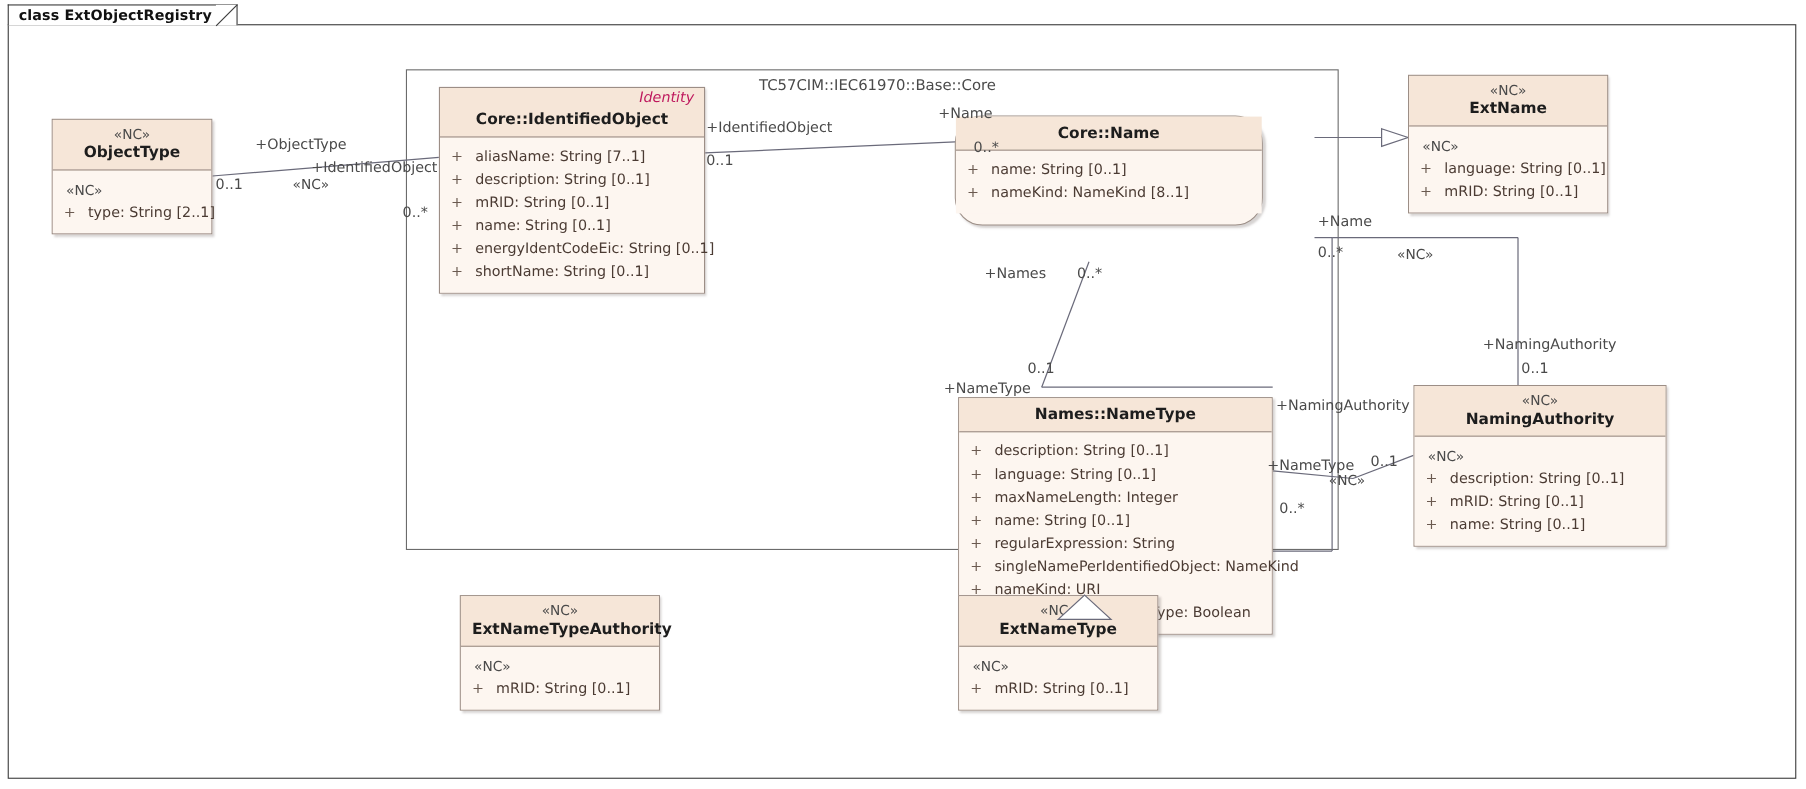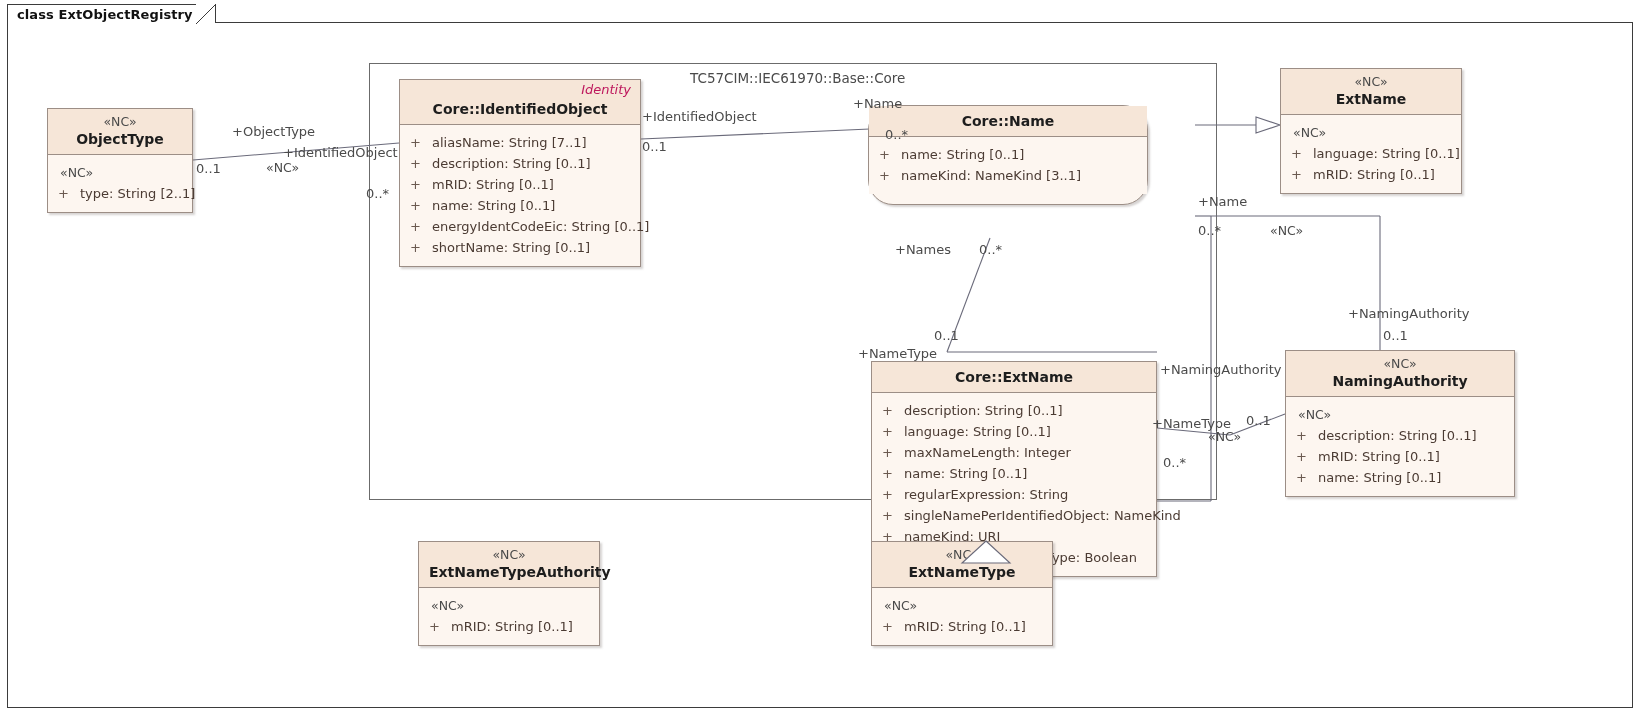--- a/index.html
+++ b/index.html
@@ -270,21 +270,21 @@
     <div class="uml-head">
       <div class="cls-name" style="margin-top:1px;">Core::Name</div>
     </div>
     <div class="uml-body">
       <div class="attr">
         <span class="vis">+</span>
         <span class="sig">name: String [0..1]</span>
       </div>
       <div class="attr">
         <span class="vis">+</span>
-        <span class="sig">nameKind: NameKind [3..1]</span>
+        <span class="sig">nameKind: NameKind [8..1]</span>
       </div>
     </div>
   </div>
 
   <div class="uml-class" style="left:1280px; top:68px; width:182px;">
     <div class="uml-head">
       <div class="stereo">«NC»</div>
       <div class="cls-name">ExtName</div>
     </div>
     <div class="uml-body">
@@ -295,21 +295,21 @@
       </div>
       <div class="attr">
         <span class="vis">+</span>
         <span class="sig">mRID: String [0..1]</span>
       </div>
     </div>
   </div>
 
   <div class="uml-class" style="left:871px; top:361px; width:286px;">
     <div class="uml-head">
-      <div class="cls-name" style="margin-top:1px;">Core::ExtName</div>
+      <div class="cls-name" style="margin-top:1px;">Names::NameType</div>
     </div>
     <div class="uml-body">
       <div class="attr">
         <span class="vis">+</span>
         <span class="sig">description: String [0..1]</span>
       </div>
       <div class="attr">
         <span class="vis">+</span>
         <span class="sig">language: String [0..1]</span>
       </div>

